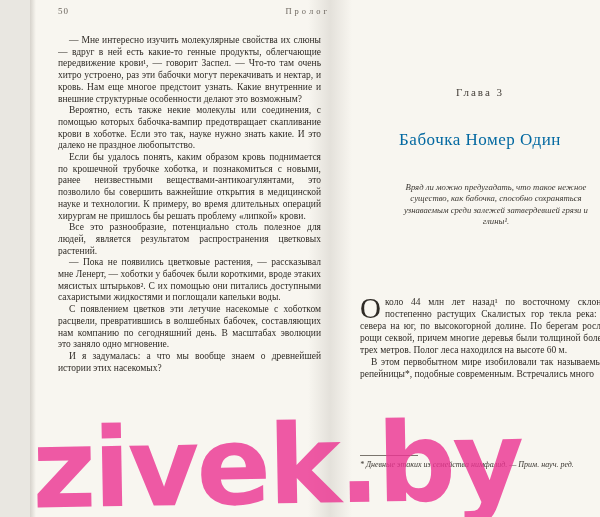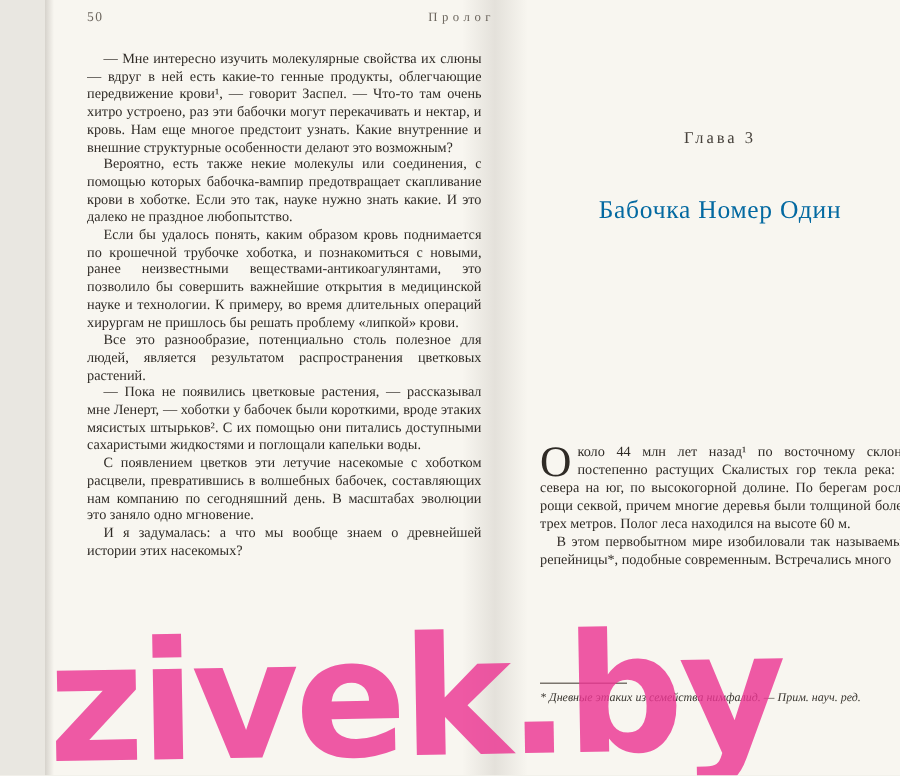--- a/index.html
+++ b/index.html
@@ -149,20 +149,21 @@
       <p>С появлением цветков эти летучие насекомые с хоботком расцвели, превратившись в волшебных бабочек, составляющих нам компанию по сегодняшний день. В масштабах эволюции это заняло одно мгновение.</p>
       <p>И я задумалась: а что мы вообще знаем о древнейшей истории этих насекомых?</p>
     </div>
   </div>
 
   <div class="page page-right">
     <div class="chapter-label">Глава 3</div>
     <div class="chapter-title">Бабочка Номер Один</div>
 
     <div class="epigraph">
+      <div class="epigraph-text">Вряд ли можно предугадать, что такое нежное существо, как бабочка, способно сохраняться узнаваемым среди залежей затвердевшей грязи и глины¹.</div>
     </div>
 
     <div class="body-text right-body">
       <p class="no-indent"><span class="dropcap">О</span><span>коло 44 млн лет назад¹ по восточному склону постепенно растущих Скалистых гор текла река: с севера на юг, по высокогорной долине. По берегам росли рощи секвой, причем многие деревья были толщиной более трех метров. Полог леса находился на высоте 60 м.</span></p>
       <p>В этом первобытном мире изобиловали так называемые репейницы*, подобные современным. Встречались много</p>
     </div>
 
     <div class="footnote-area">
       <div class="footnote-rule"></div>
       <div class="footnote-text">* Дневные этаких из семейства нимфалид. — Прим. науч. ред.</div>

